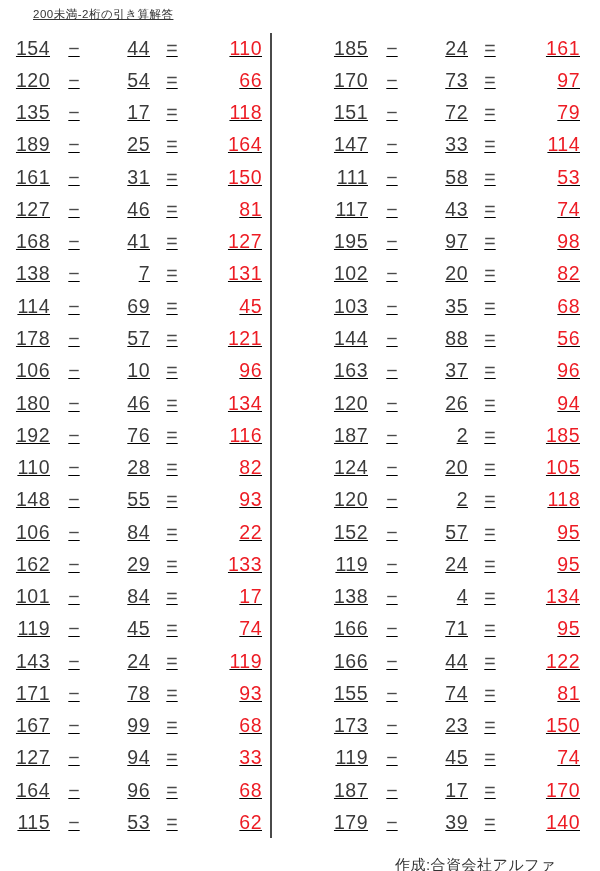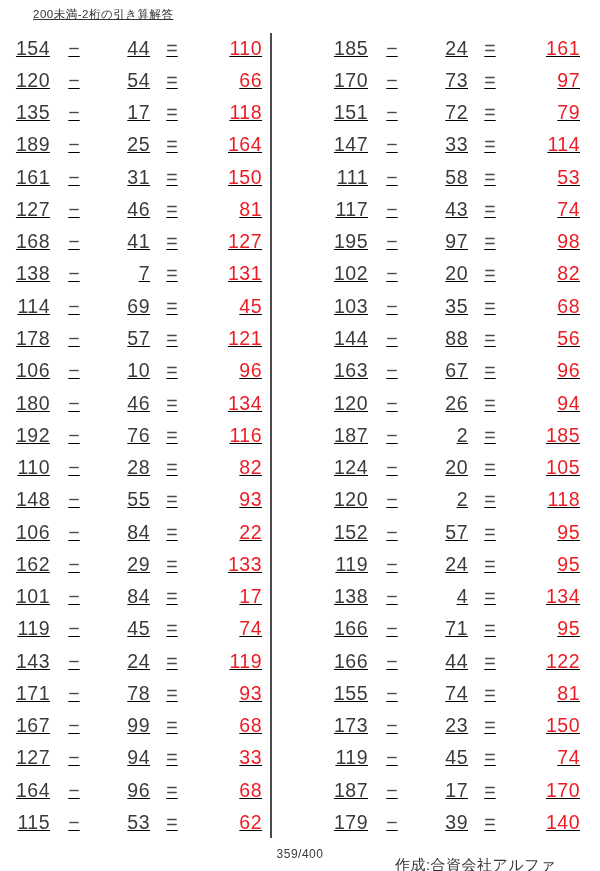--- a/index.html
+++ b/index.html
@@ -362,21 +362,21 @@
     <span class="cell num minuend">144</span>
     <span class="cell op">−</span>
     <span class="cell num subtrahend">88</span>
     <span class="cell eq">=</span>
     <span class="cell answer">56</span>
   </div>
 
   <div class="row">
     <span class="cell num minuend">163</span>
     <span class="cell op">−</span>
-    <span class="cell num subtrahend">67</span>
+    <span class="cell num subtrahend">37</span>
     <span class="cell eq">=</span>
     <span class="cell answer">96</span>
   </div>
 
   <div class="row">
     <span class="cell num minuend">120</span>
     <span class="cell op">−</span>
     <span class="cell num subtrahend">26</span>
     <span class="cell eq">=</span>
     <span class="cell answer">94</span>
@@ -480,15 +480,14 @@
 
   <div class="row">
     <span class="cell num minuend">179</span>
     <span class="cell op">−</span>
     <span class="cell num subtrahend">39</span>
     <span class="cell eq">=</span>
     <span class="cell answer">140</span>
   </div>
 </div>
 
-  <div class="footer-page">359/400</div>
   <div class="footer-credit">作成:合資会社アルファ</div>
 </div>
 
 </body></html>

